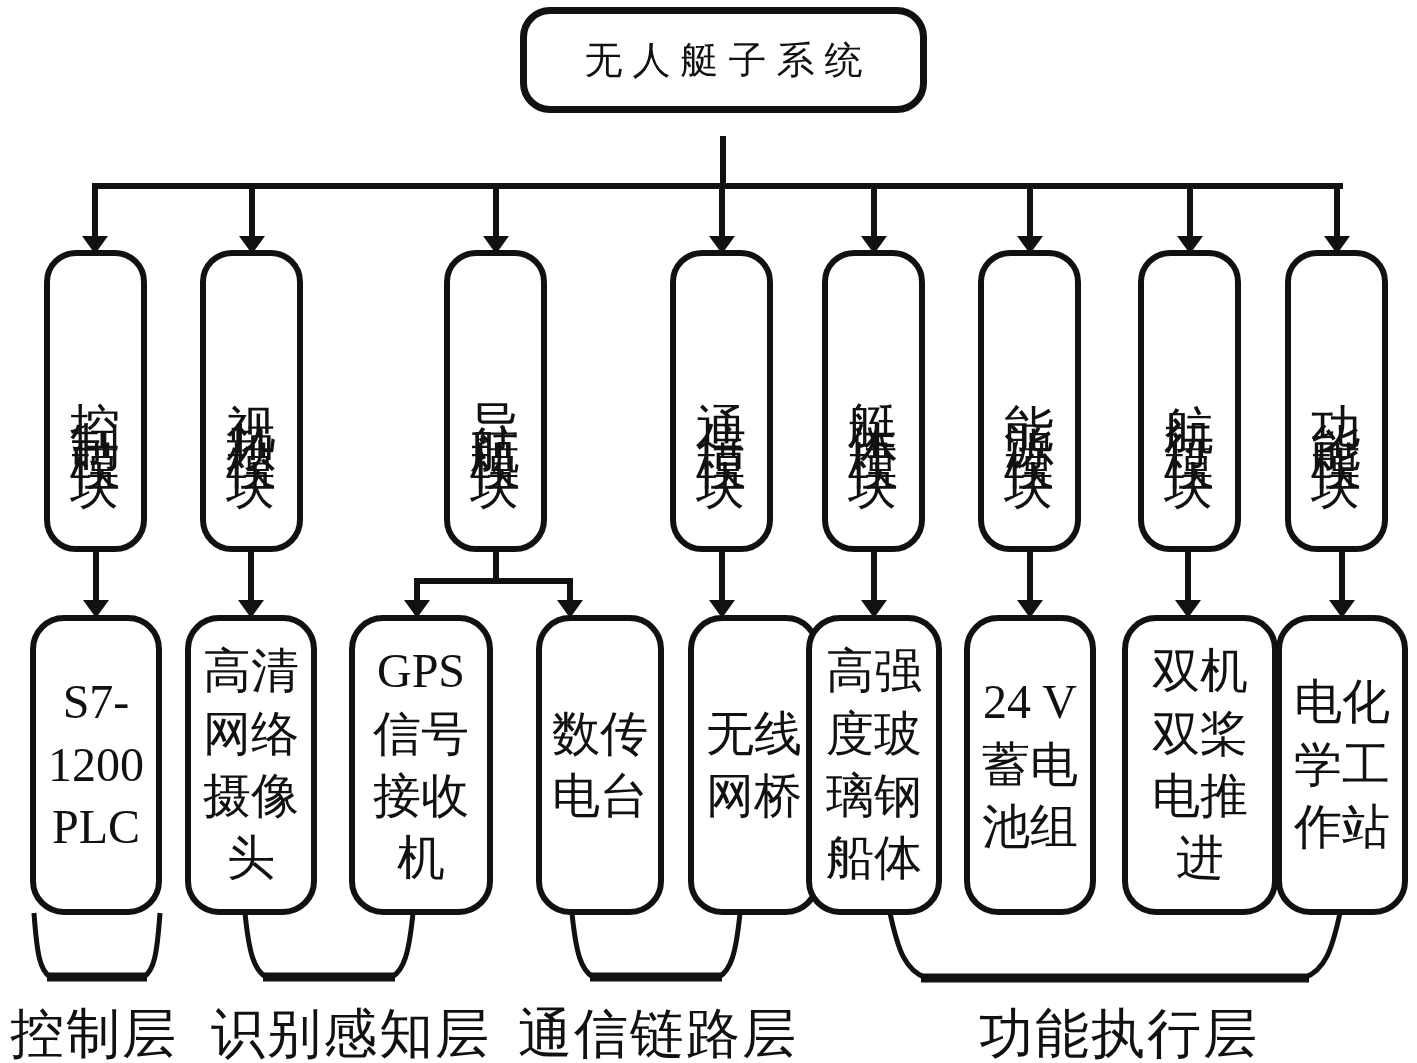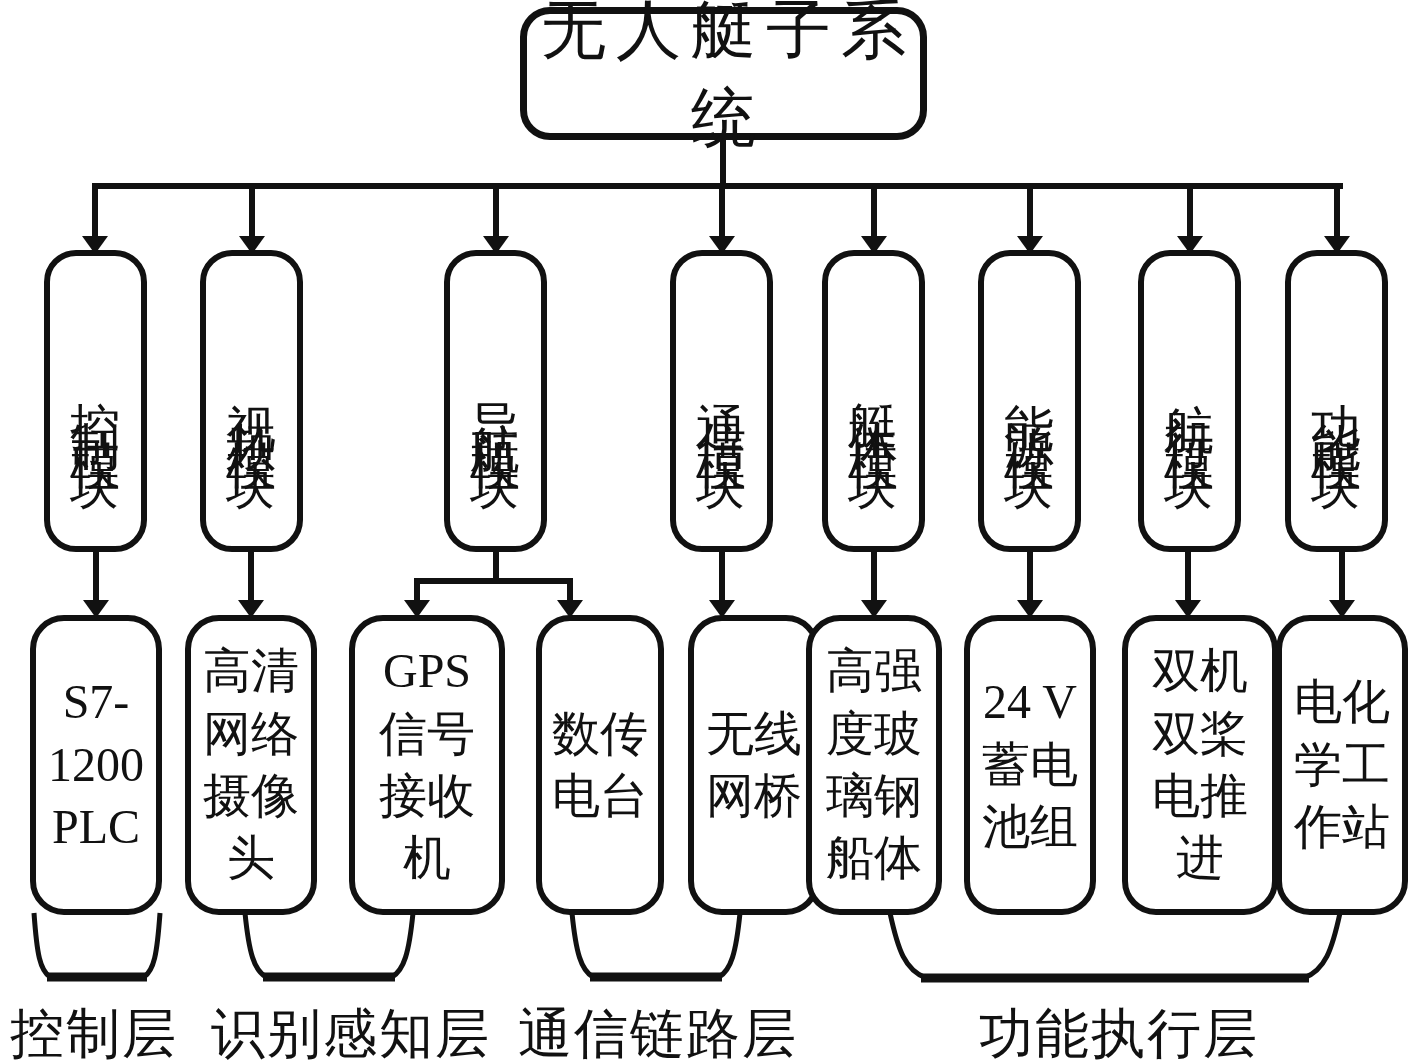--- a/index.html
+++ b/index.html
@@ -15,23 +15,23 @@
   .box{
     position:absolute;
     box-sizing:border-box;
     background:#ffffff;
     border:6px solid #111111;
     display:flex;align-items:center;justify-content:center;
     text-align:center;
     z-index:2;
   }
   .root-box{
-    left:520px;top:7px;width:407px;height:133px;
+    left:520px;top:7px;width:407px;height:106px;
     border-radius:30px;border-width:7px;
-    font-size:65px;letter-spacing:10px;
+    font-size:38px;letter-spacing:10px;
     padding-left:10px; 
   }
   .module-box{
     top:250px;height:302px;width:103px;
     border-radius:32px;
     font-size:50px;
   }
   .vtext{
     writing-mode:vertical-rl;
     text-orientation:upright;
@@ -49,21 +49,21 @@
     position:absolute;top:998px;
     transform:translateX(-50%);
     font-size:54px;
     letter-spacing:2px;
     white-space:nowrap;
     z-index:2;
   }
   
   .lb1{left:30px;width:132px;}
   .lb2{left:185px;width:132px;}
-  .lb3{left:349px;width:156px;justify-content:center;}
+  .lb3{left:349px;width:144px;justify-content:center;}
   .lb4{left:506px;width:128px;margin-left:30px;}
   .lb5{left:656px;width:132px;margin-left:32px;}
   .lb6{left:806px;width:136px;text-align:center;}
   .lb7{left:964px;width:132px;}
   .lb8{left:1122px;width:156px;}
   .lb9{left:1276px;width:132px;}
   
   .mb1{left:44px;}
   .mb2{left:200px;}
   .mb3{left:444px;}

